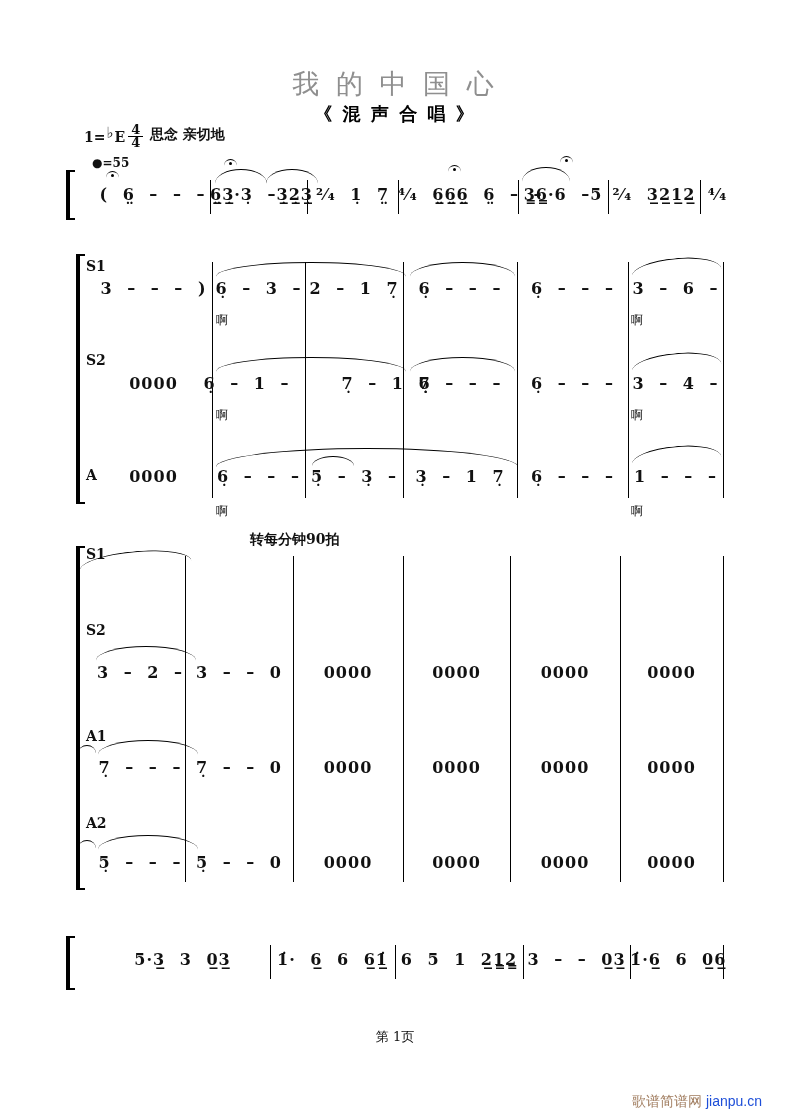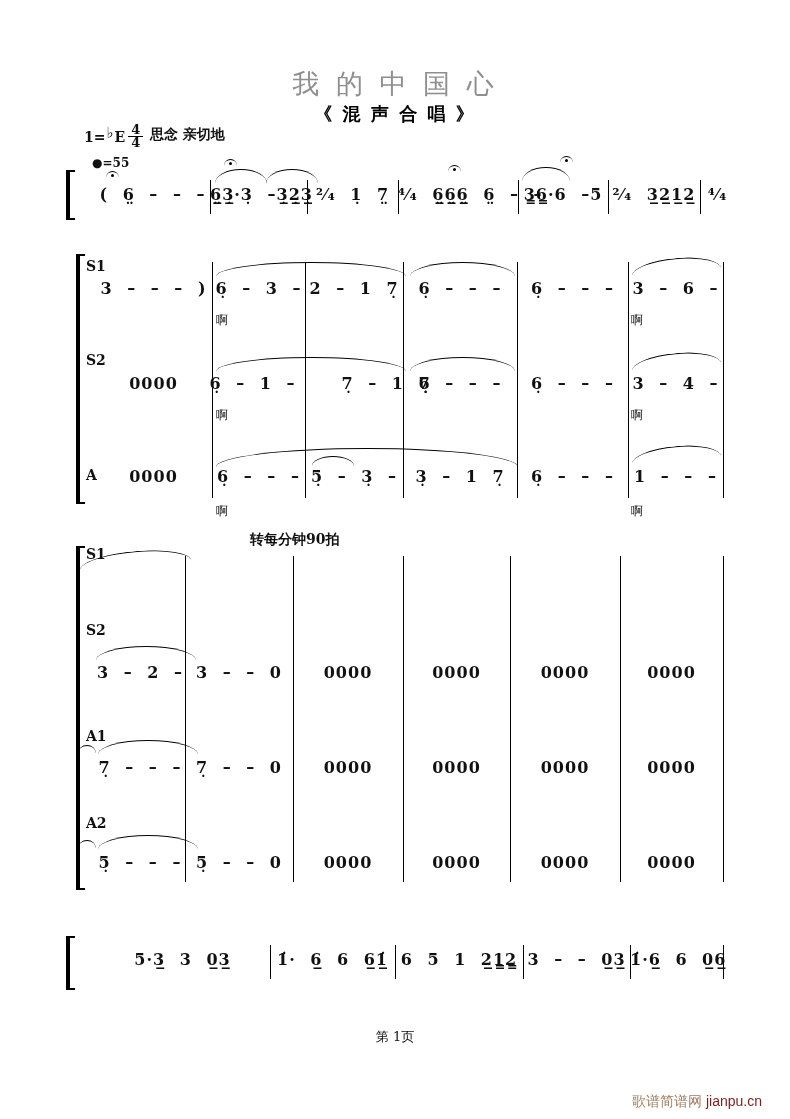--- a/index.html
+++ b/index.html
@@ -34,21 +34,21 @@
   .slur{position:absolute;height:15px;border-top:1.5px solid #000;
         border-radius:55% 55% 0 0 / 100% 100% 0 0;}
   .rise{transform:rotate(-5deg);transform-origin:left bottom;}
   .ferm{position:absolute;width:13px;height:7px;border-top:1.6px solid #000;
         border-radius:7px 7px 0 0 / 7px 7px 0 0;}
   .ferm::after{content:'';position:absolute;top:2px;left:5px;width:3px;height:3px;border-radius:50%;background:#000;}
   .tempolabel{position:absolute;left:250px;top:531px;font-size:14px;font-weight:bold;}
   .footer{position:absolute;left:0;top:1028px;width:100%;text-align:center;font-size:13px;}
   .wm{position:absolute;right:28px;top:1093px;font-size:14px;font-family:"Liberation Sans",sans-serif;}
   .wm .cn{color:#a07c5e;}
-  .wm .site{color:#7f1d1d;}
+  .wm .site{color:#1d4ed8;}
 </style>
 </head>
 <body>
 
 <div id="page">
 
   <div class="title">我 的 中 国 心</div>
   <div class="subtitle">《 混 声 合 唱 》</div>
 
   <div class="keysig">
@@ -100,21 +100,21 @@
   </div>
   <div class="lyr" style="left:216px;top:312px;">啊</div>
   <div class="lyr" style="left:631px;top:312px;">啊</div>
   <div class="slur" style="left:216px;top:262px;width:190px;"></div>
   <div class="slur" style="left:410px;top:262px;width:105px;"></div>
   <div class="slur rise" style="left:632px;top:262px;width:90px;"></div>
 
   <div class="vlabel" style="left:86px;top:352px;">S2</div>
   <div class="row" style="top:369px;">
     <span class="m" style="left:0;width:117px;">0000</span>
-    <span class="m" style="left:111px;width:93px;">6̣ – 1 –</span>
+    <span class="m" style="left:105px;width:93px;">6̣ – 1 –</span>
     <span class="m" style="left:210px;width:98px;padding-left:32px;">7̣ – 1 7̣</span>
     <span class="m" style="left:308px;width:114px;">6̣ – – –</span>
     <span class="m" style="left:422px;width:111px;">6̣ – – –</span>
     <span class="m" style="left:533px;width:95px;">3 – 4 –</span>
   </div>
   <div class="lyr" style="left:216px;top:407px;">啊</div>
   <div class="lyr" style="left:631px;top:407px;">啊</div>
   <div class="slur" style="left:216px;top:357px;width:190px;"></div>
   <div class="slur" style="left:410px;top:357px;width:105px;"></div>
   <div class="slur rise" style="left:632px;top:357px;width:90px;"></div>

